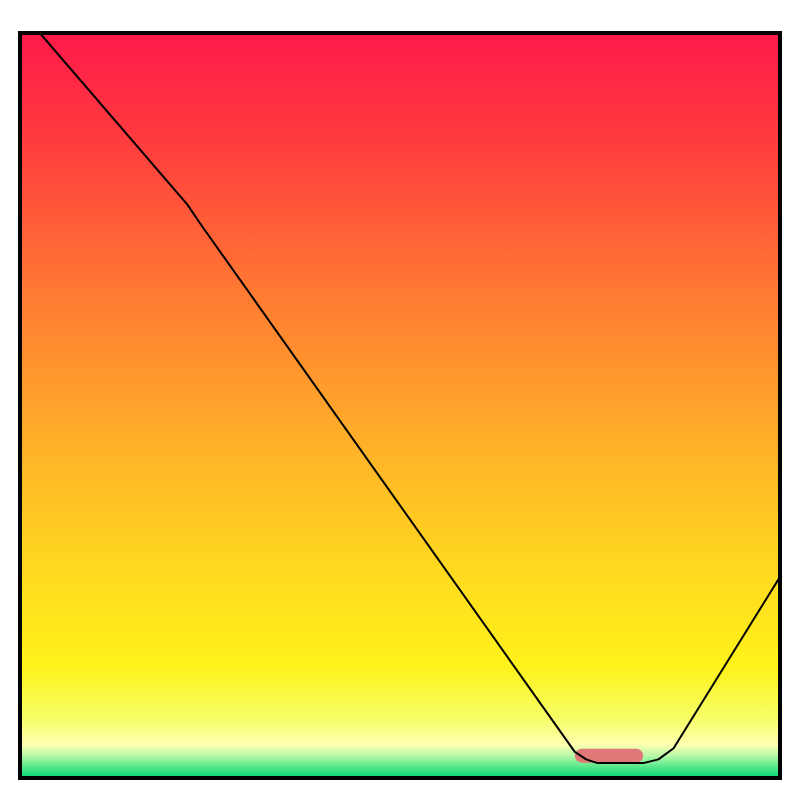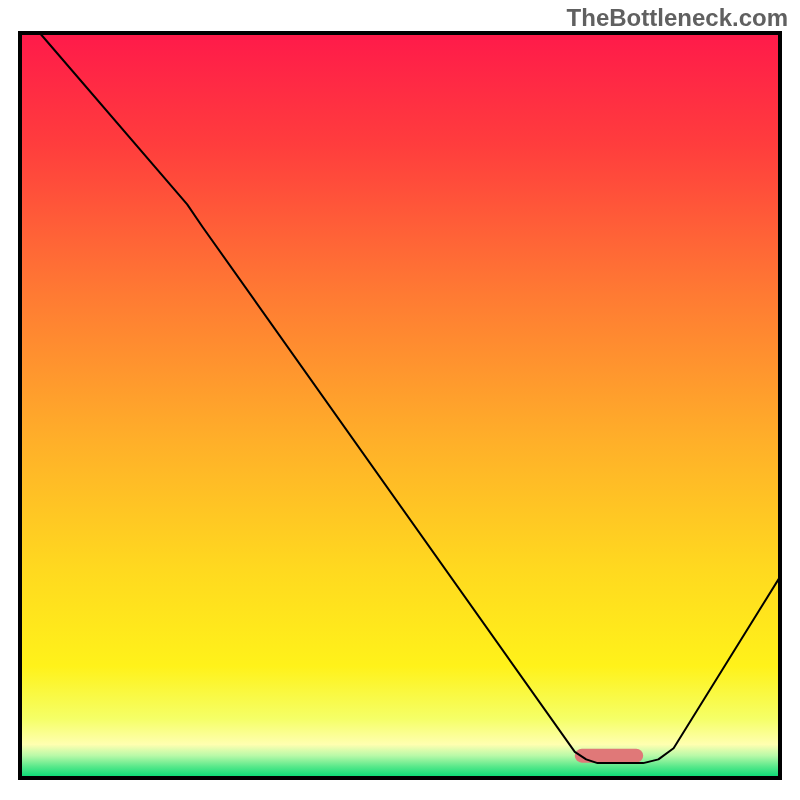--- a/index.html
+++ b/index.html
@@ -25,21 +25,20 @@
     z-index: 10;
   }
   svg {
     display: block;
   }
 </style>
 </head>
 <body>
 
 <div class="chart-container">
-  <div class="watermark">TheBottleneck.com</div>
   <svg width="800" height="800">
     <defs>
       <linearGradient id="bg-gradient" x1="0" y1="0" x2="0" y2="1">
           <stop offset="0%" stop-color="#ff1a4a"></stop>
           <stop offset="15%" stop-color="#ff3d3d"></stop>
           <stop offset="35%" stop-color="#ff7a33"></stop>
           <stop offset="55.00000000000001%" stop-color="#ffb029"></stop>
           <stop offset="72%" stop-color="#ffd91f"></stop>
           <stop offset="85%" stop-color="#fff21a"></stop>
           <stop offset="92%" stop-color="#f5ff66"></stop>

